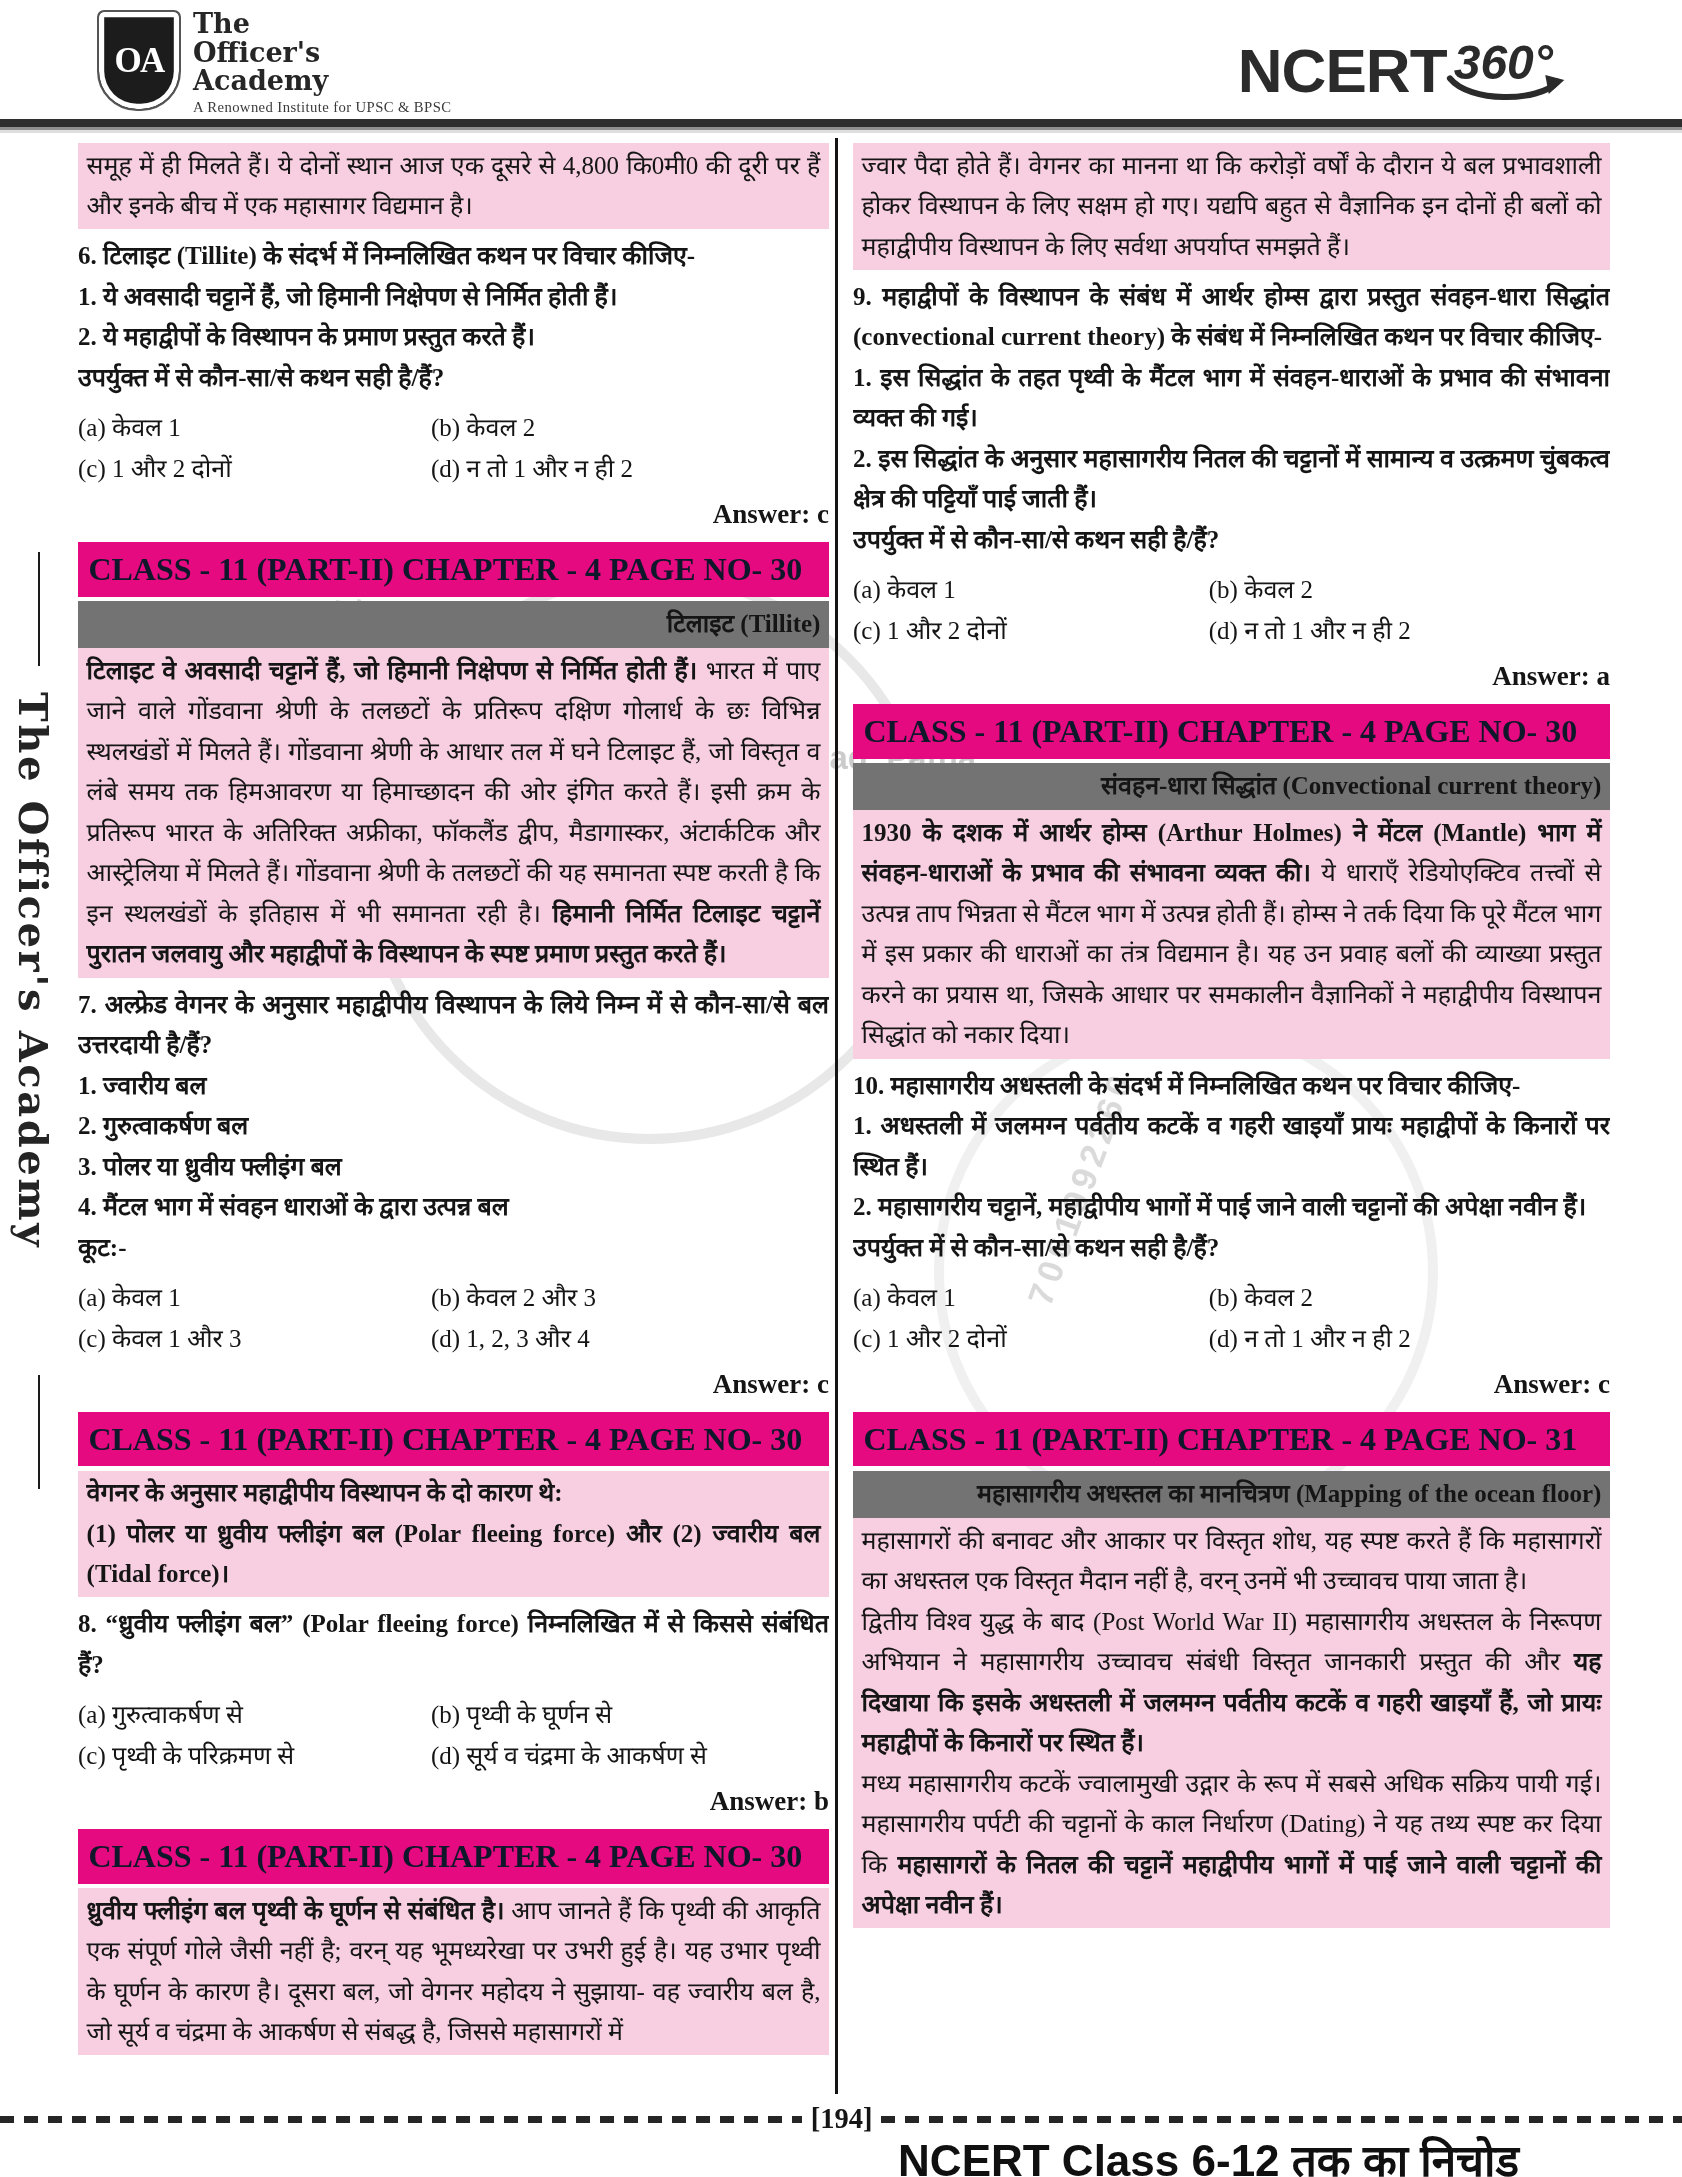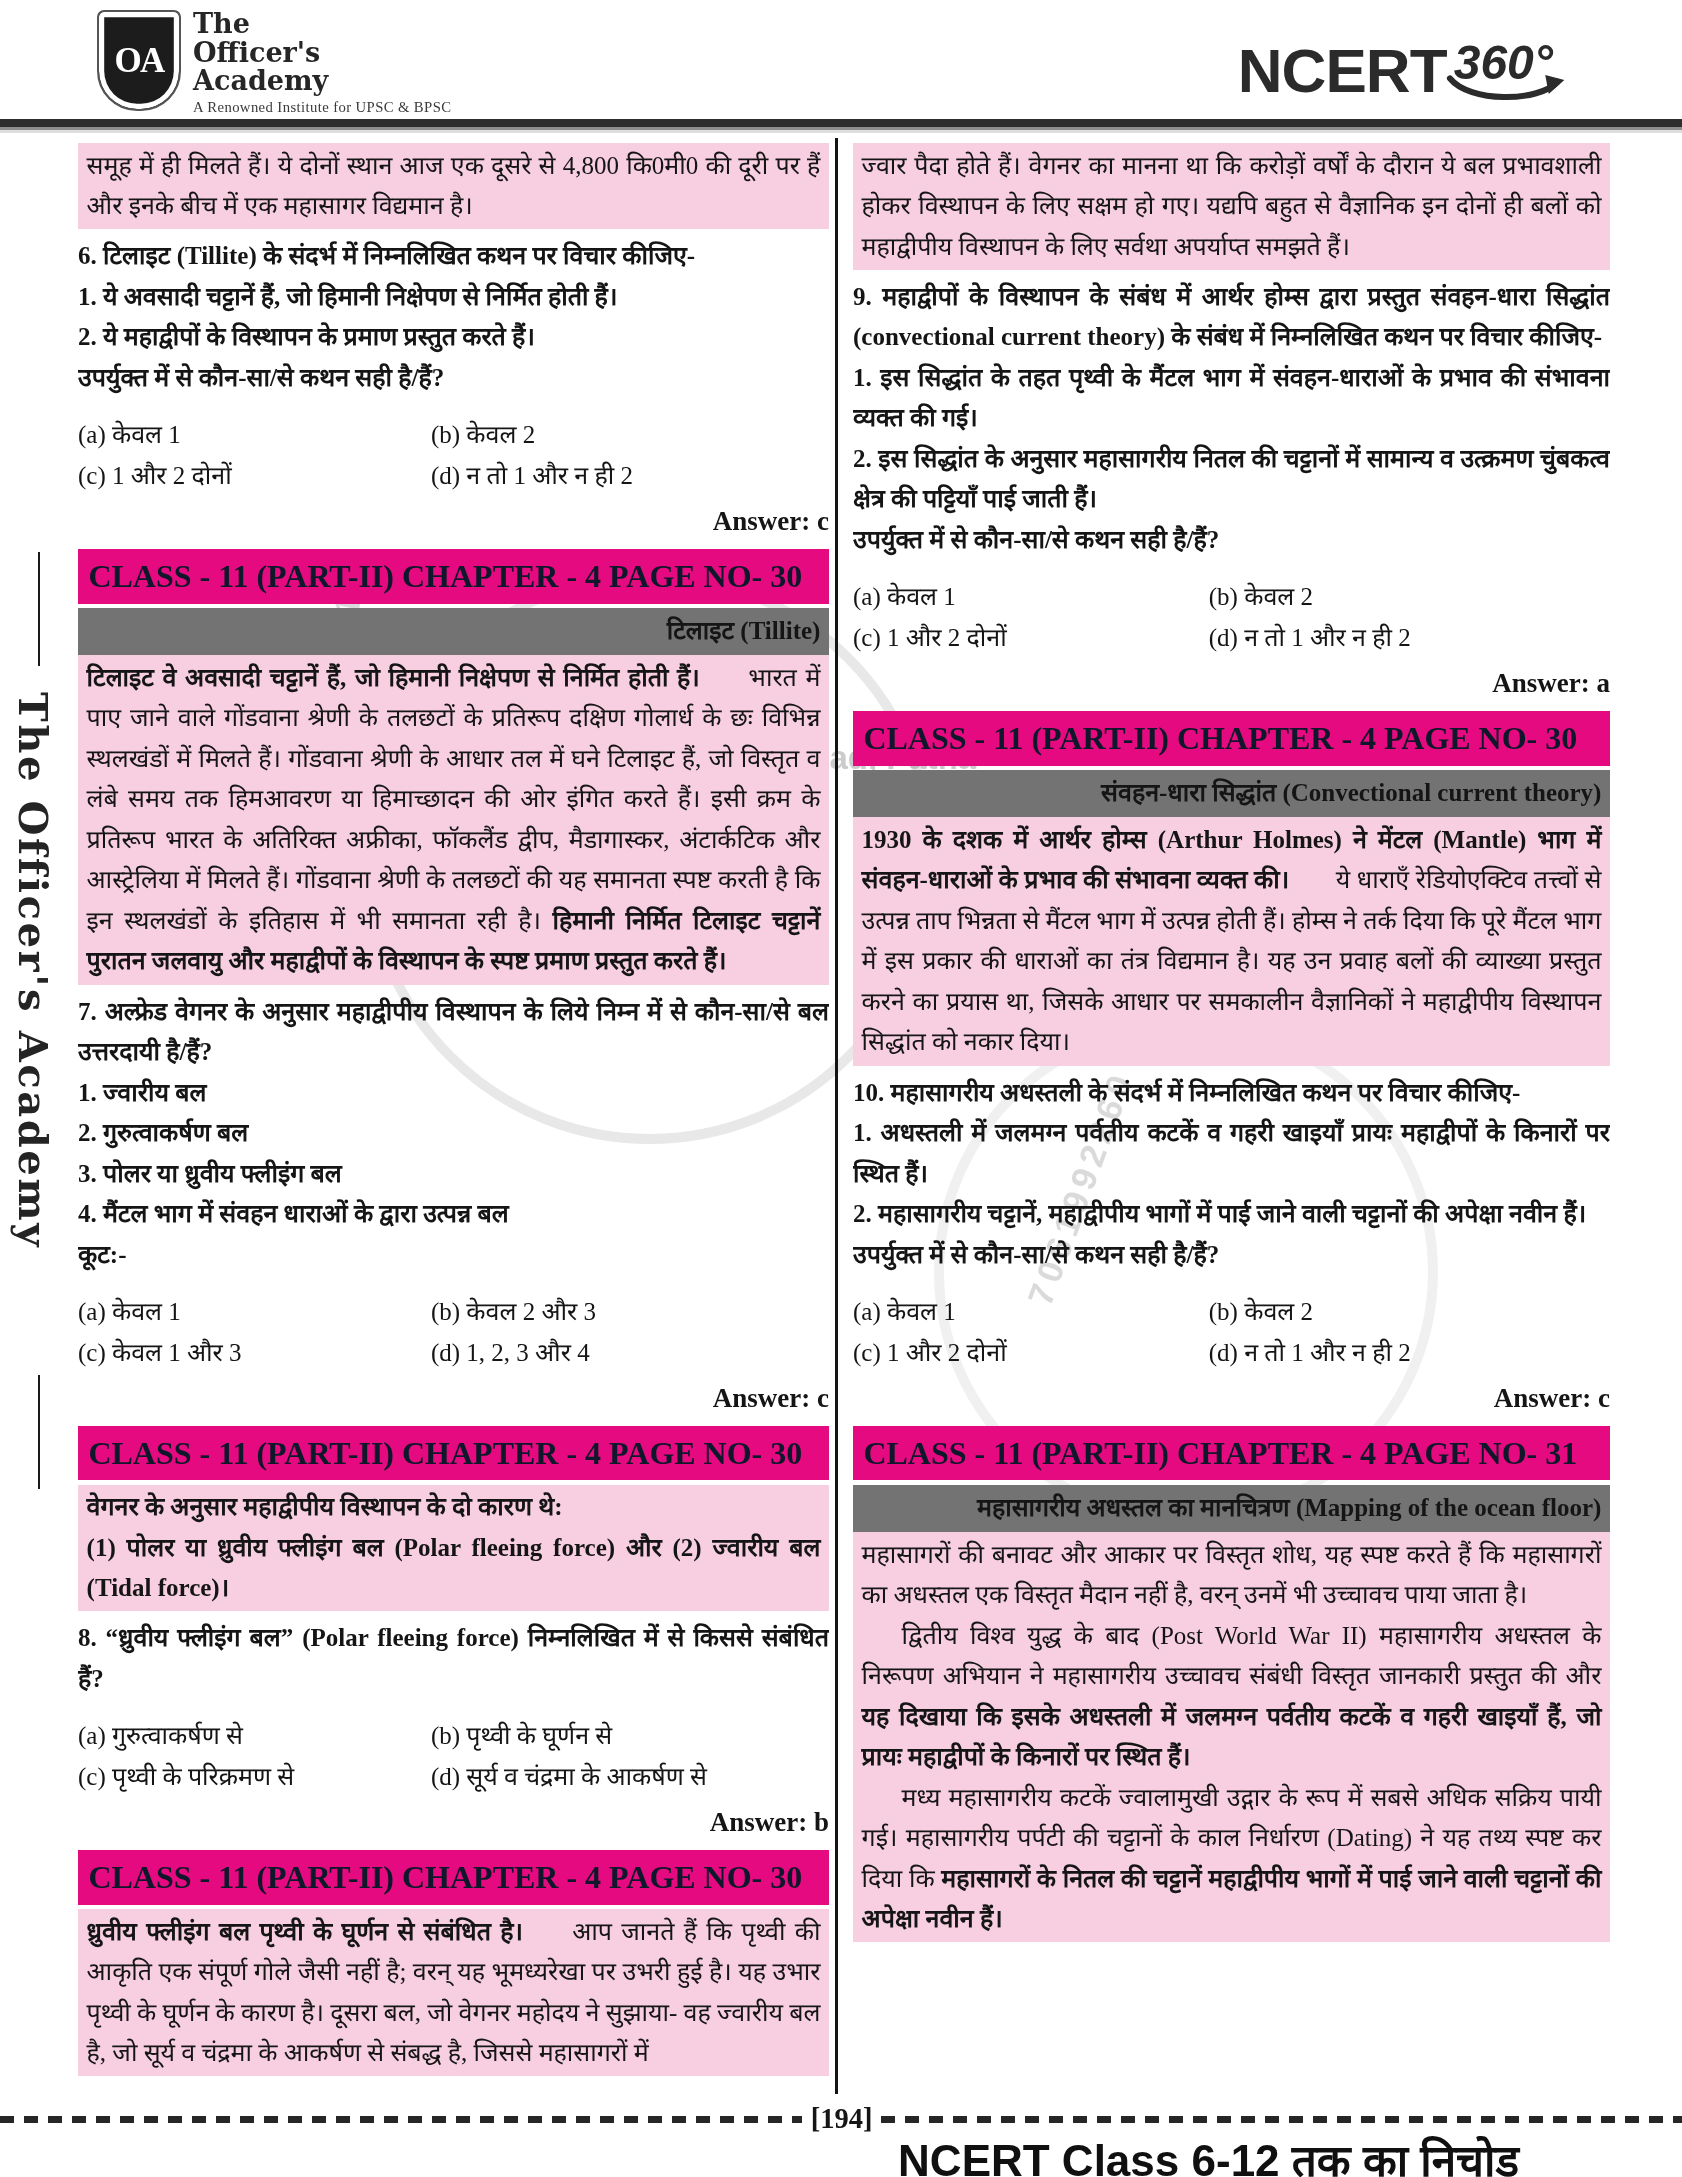--- a/index.html
+++ b/index.html
@@ -33,28 +33,28 @@
   
   .col{position:absolute;top:143px;height:1953px;overflow:hidden;font-size:25px;line-height:1.62;}
   .col-left{left:78px;width:751px;}
   .col-right{left:853px;width:757px;}
   .vsep{position:absolute;left:835px;top:138px;height:1956px;width:2.6px;background:#141414;}
   p{margin:0;text-align:justify;}
   .hl{background:#f7cfe0;padding:2.6px 8.6px;}
   .q{font-weight:bold;margin-top:7px;}
   .stmt{font-weight:bold;}
   .stem{font-weight:bold;}
-  .opts{display:grid;grid-template-columns:47% 53%;margin:17px 0 0;}
+  .opts{display:grid;grid-template-columns:47% 53%;margin:10px 0 0;}
   .opt{text-align:left;}
   .ans{text-align:right;font-weight:bold;font-size:27px;margin:3.5px 0 5.2px;}
   .banner{background:#e60a80;color:#0f172a;font-weight:bold;font-size:32px;line-height:1.45;
           padding:4.3px 10.4px;margin:5.2px 0 4.3px;font-family:"Liberation Serif",serif;}
   .sect{background:#737373;text-align:right;font-weight:bold;padding:3.5px 8.6px;}
   .b{font-weight:bold;}
-  .r{font-weight:normal;margin-left:40px;}
+  .r{font-weight:normal;}
   
   .foot-line{position:absolute;left:0;top:2103px;width:100%;display:flex;align-items:center;}
   .dash{flex:1;height:7px;background:repeating-linear-gradient(90deg,#262626 0 14px,transparent 14px 24px);}
   .foot-page{font-weight:bold;font-size:28.5px;padding:0 8.6px;font-family:"Liberation Serif",serif;}
   .foot-tag{position:absolute;right:164px;top:2129px;font-family:"Liberation Sans",sans-serif;
             font-weight:bold;font-size:44px;color:#101010;}
 </style>
 </head>
 <body>
 

